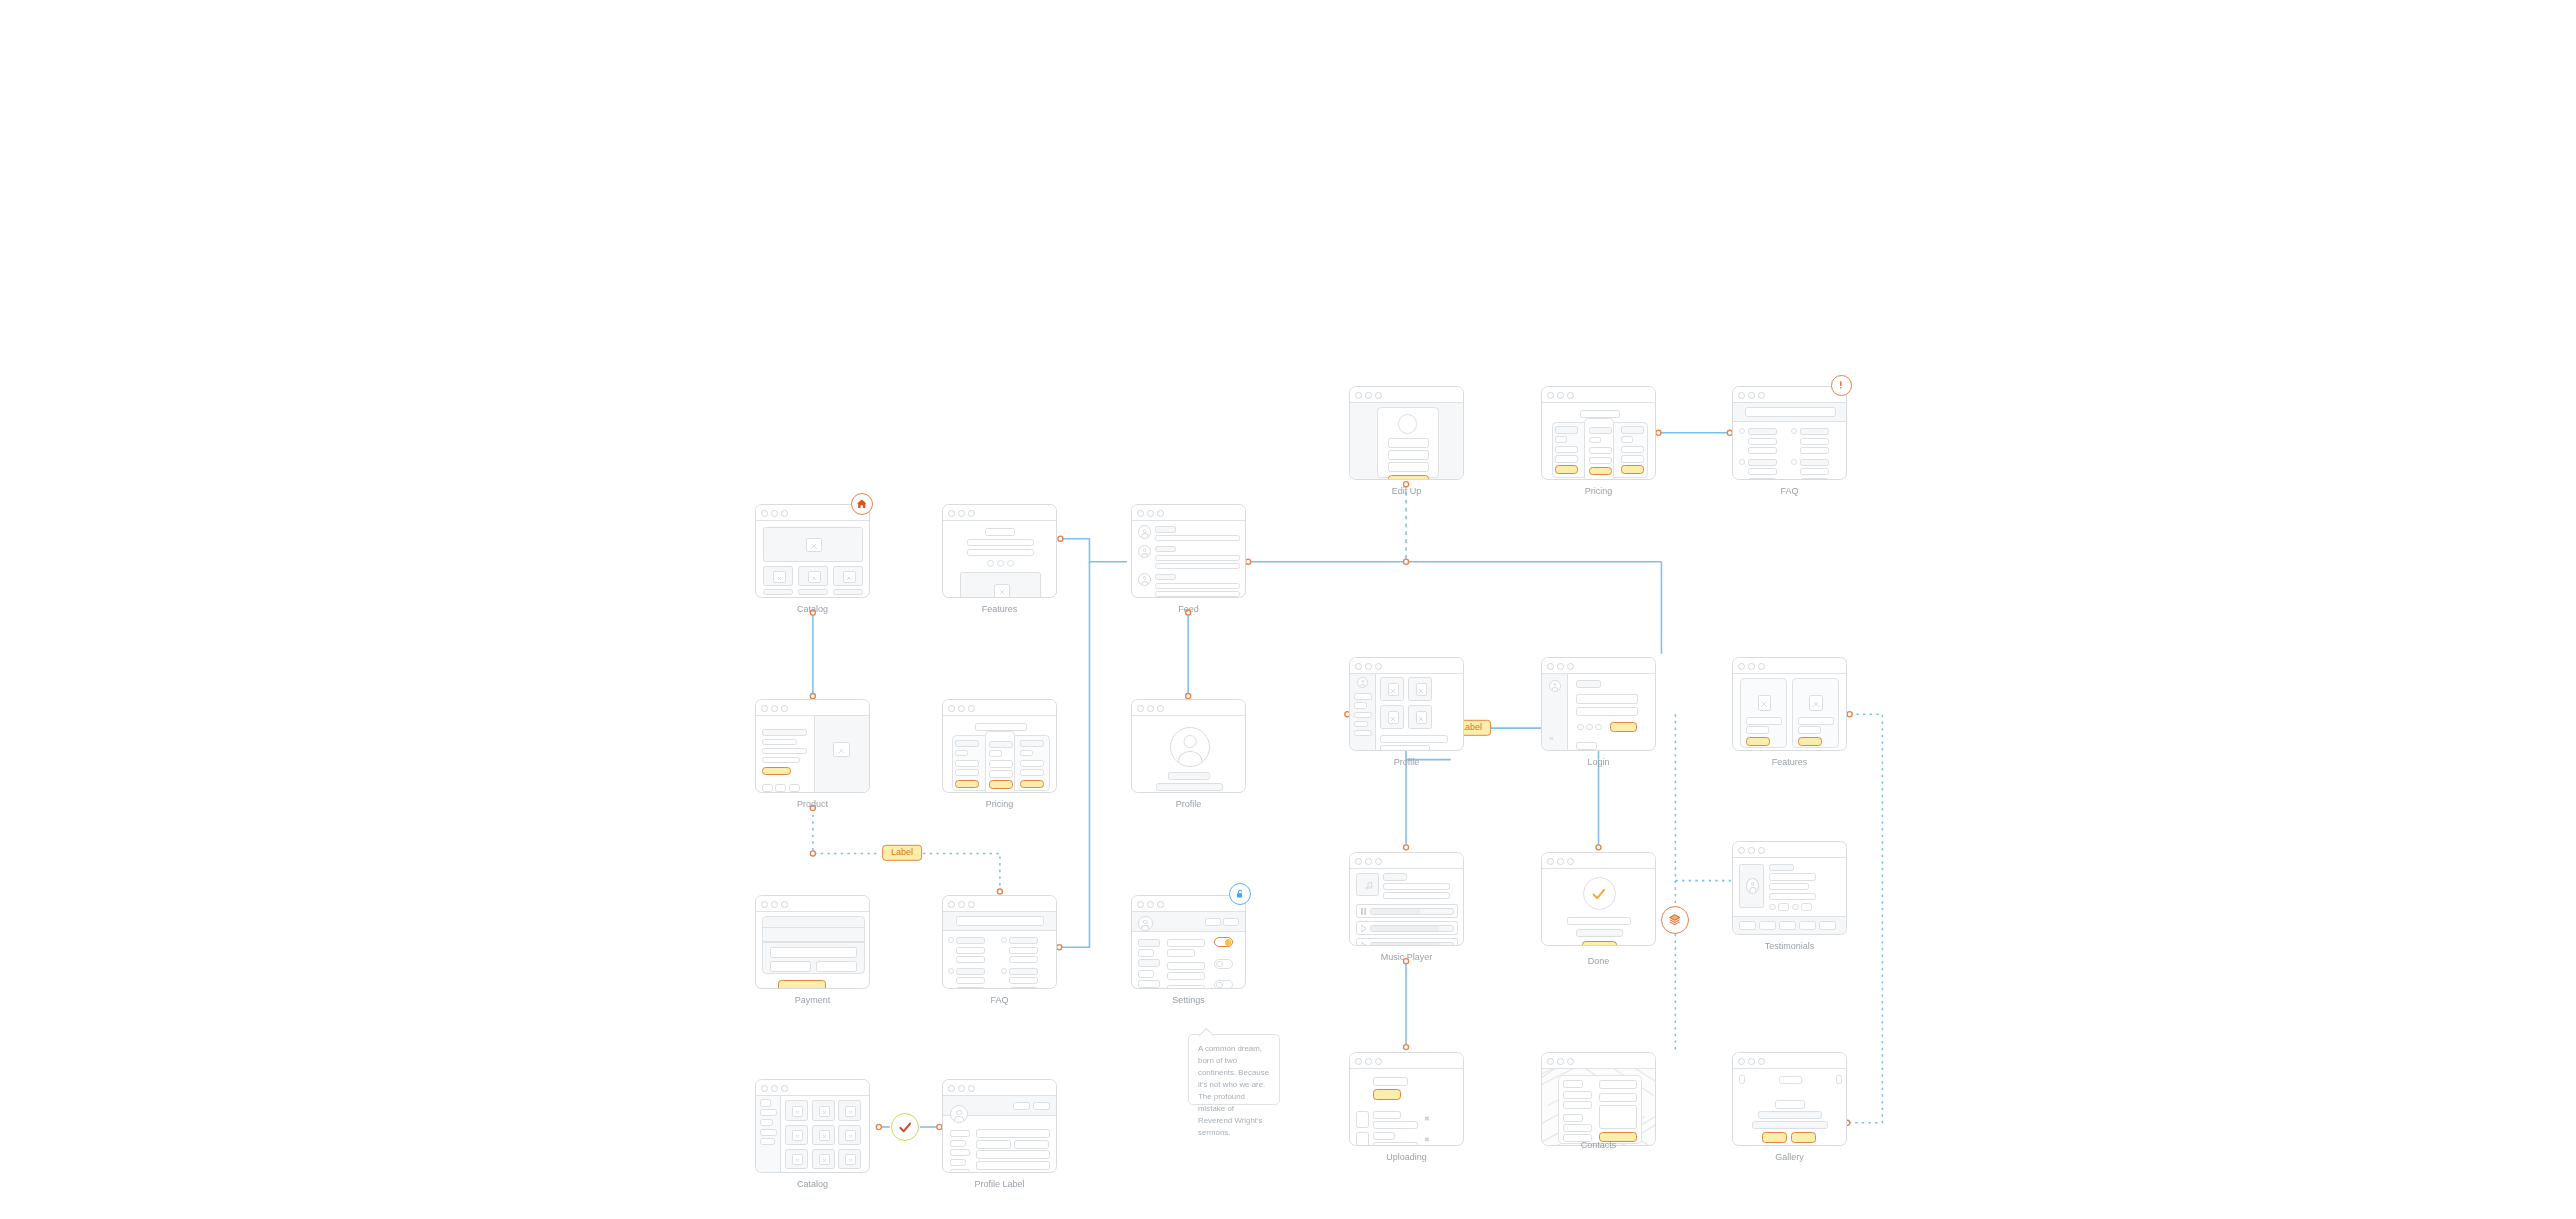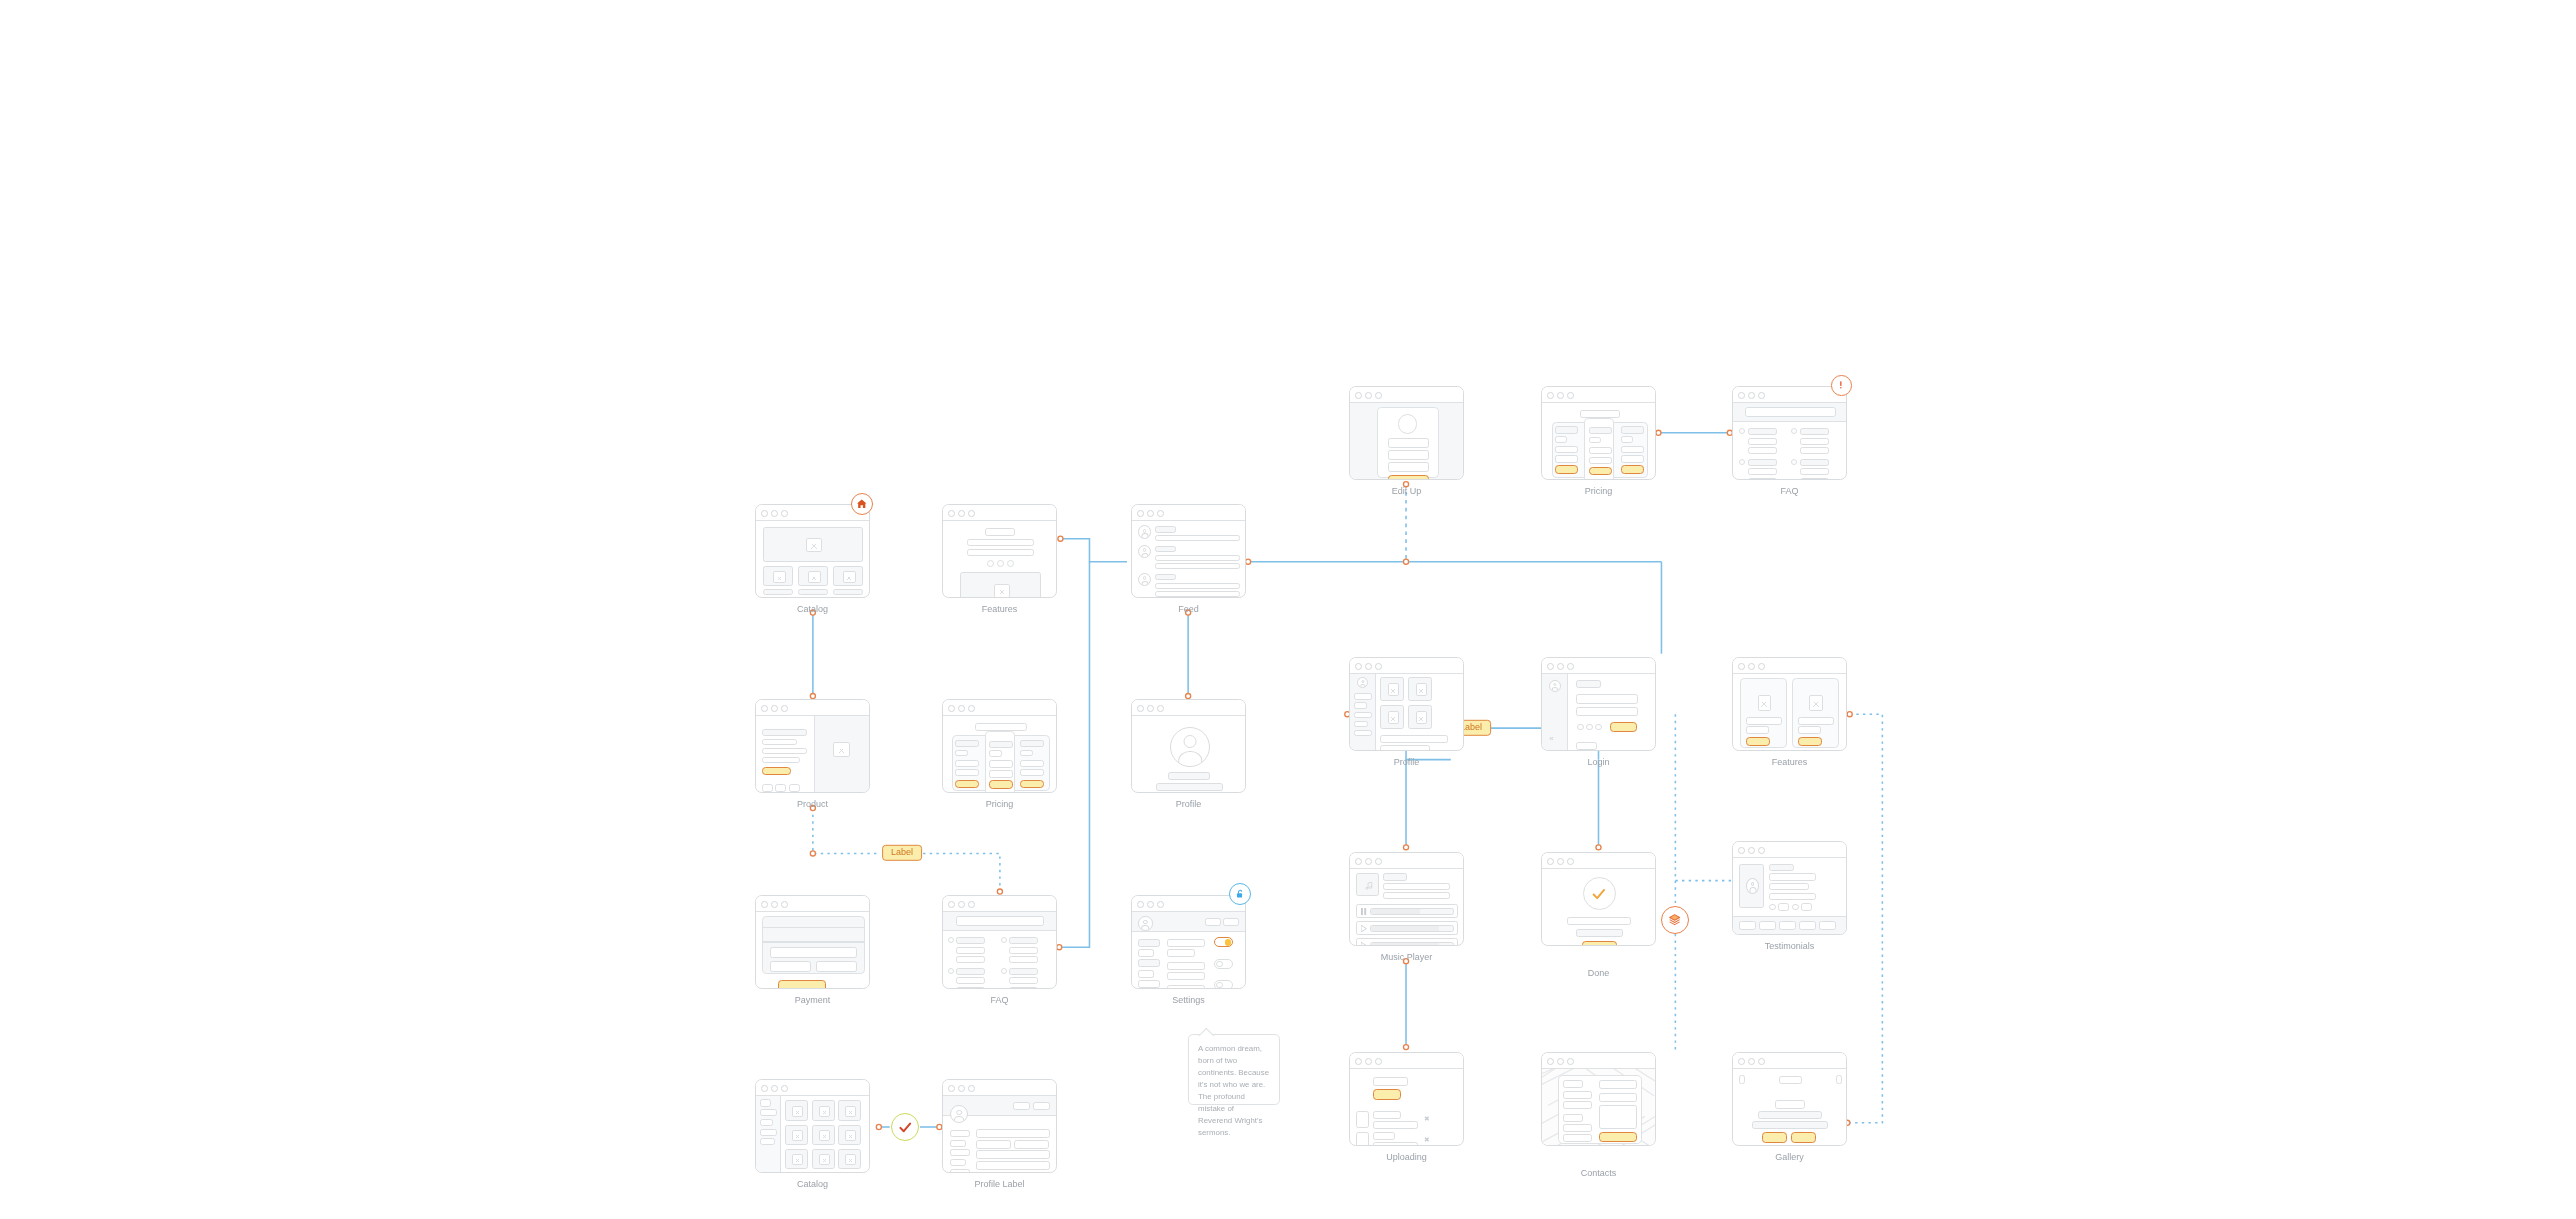--- a/index.html
+++ b/index.html
@@ -698,21 +698,21 @@
         <div class="circ" style="left:41px;top:8.5px;width:33px;height:33px">
           <svg width="15.7" height="15.7" viewBox="0 0 24 24" style="position:absolute;left:7.3px;top:7.9px">
             <path d="M4 13 L9.5 18.5 L20 6" fill="none" stroke="#f0a63c" stroke-width="3" stroke-linecap="round" stroke-linejoin="round"></path>
             </svg>
         </div>
         <div class="bx" style="left:25.4px;top:48px;width:64px;height:8.5px"></div>
         <div class="bx fill" style="left:34px;top:60px;width:47px;height:7.9px"></div>
         <div class="bx btn" style="left:40px;top:72px;width:35px;height:12px"></div>
       </div>
     </div>
-    <div class="cap" style="top:116px">Done</div>
+    <div class="cap" style="top:104px">Done</div>
   </div>
 
   <div class="node" style="left:1732px;top:841px;width:115px">
     <div class="win" style="width:115px;height:94px">
       <div class="chrome">
           <div class="dots">
             <i></i>
             <i></i>
             <i></i>
           </div>
@@ -882,21 +882,21 @@
           <div class="bx" style="left:4.8px;top:38px;width:19.4px;height:7.9px"></div>
           <div class="bx" style="left:4.8px;top:48px;width:29px;height:7.9px"></div>
           <div class="bx" style="left:4.8px;top:58px;width:29px;height:7.9px"></div>
           <div class="bx" style="left:40px;top:4.8px;width:38px;height:9px"></div>
           <div class="bx" style="left:40px;top:17px;width:38px;height:9px"></div>
           <div class="bx" style="left:40px;top:29px;width:38px;height:24px"></div>
           <div class="bx btn" style="left:40px;top:56px;width:38px;height:10.3px"></div>
         </div>
       </div>
     </div>
-    <div class="cap" style="top:116px">Contacts</div>
+    <div class="cap" style="top:88px">Contacts</div>
   </div>
 
   <div class="node" style="left:1732px;top:1052px;width:115px">
     <div class="win" style="width:115px;height:94px">
       <div class="chrome">
           <div class="dots">
             <i></i>
             <i></i>
             <i></i>
           </div>

